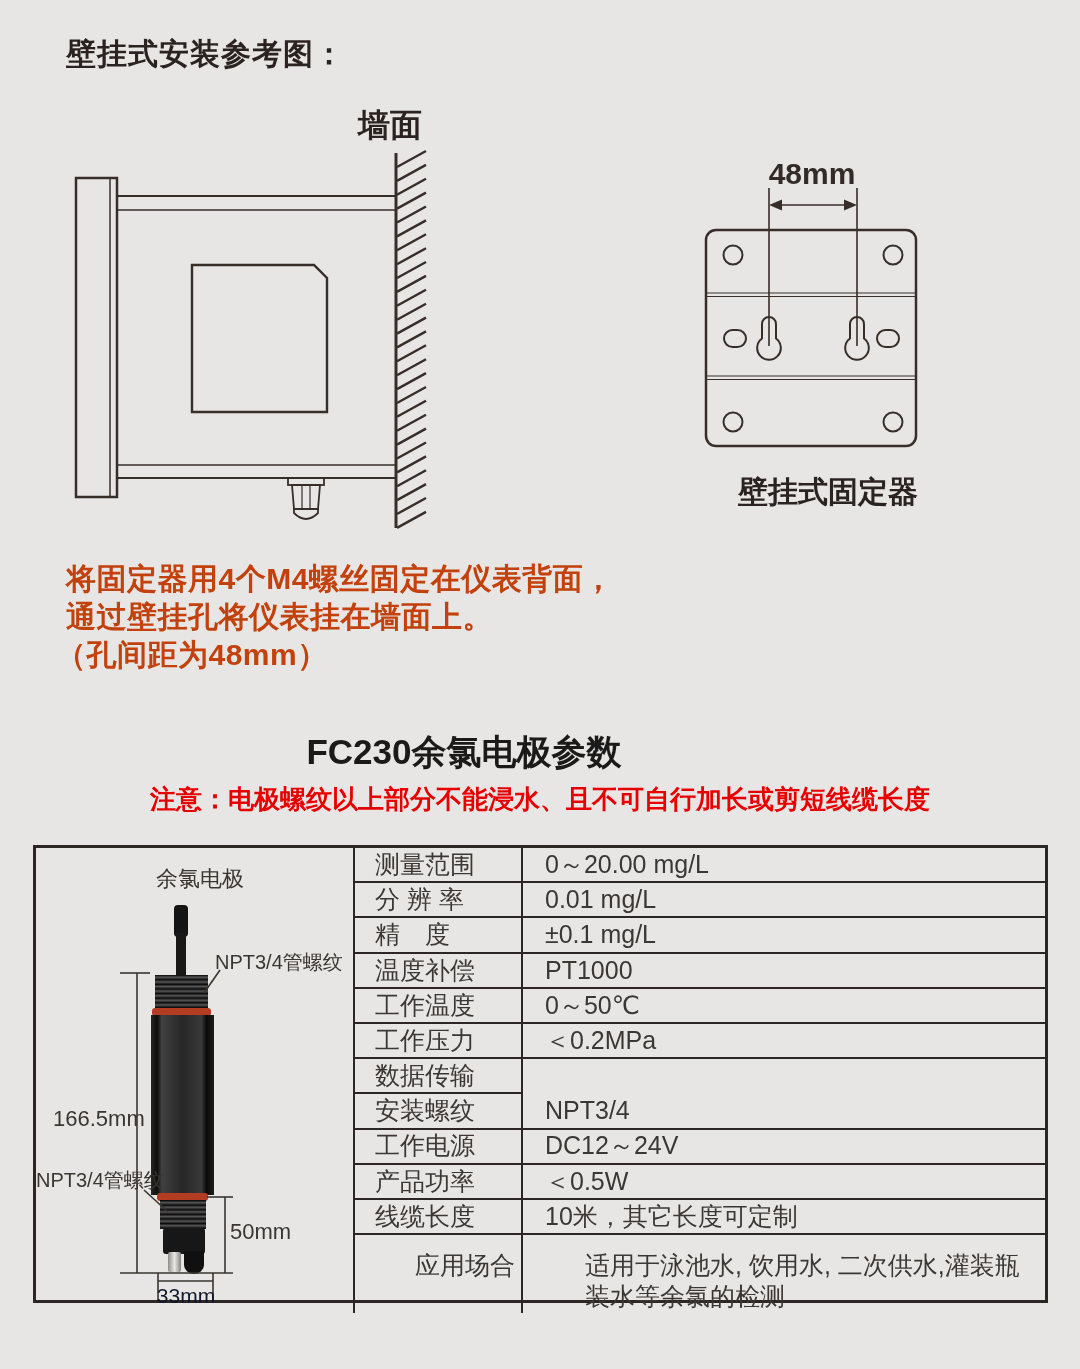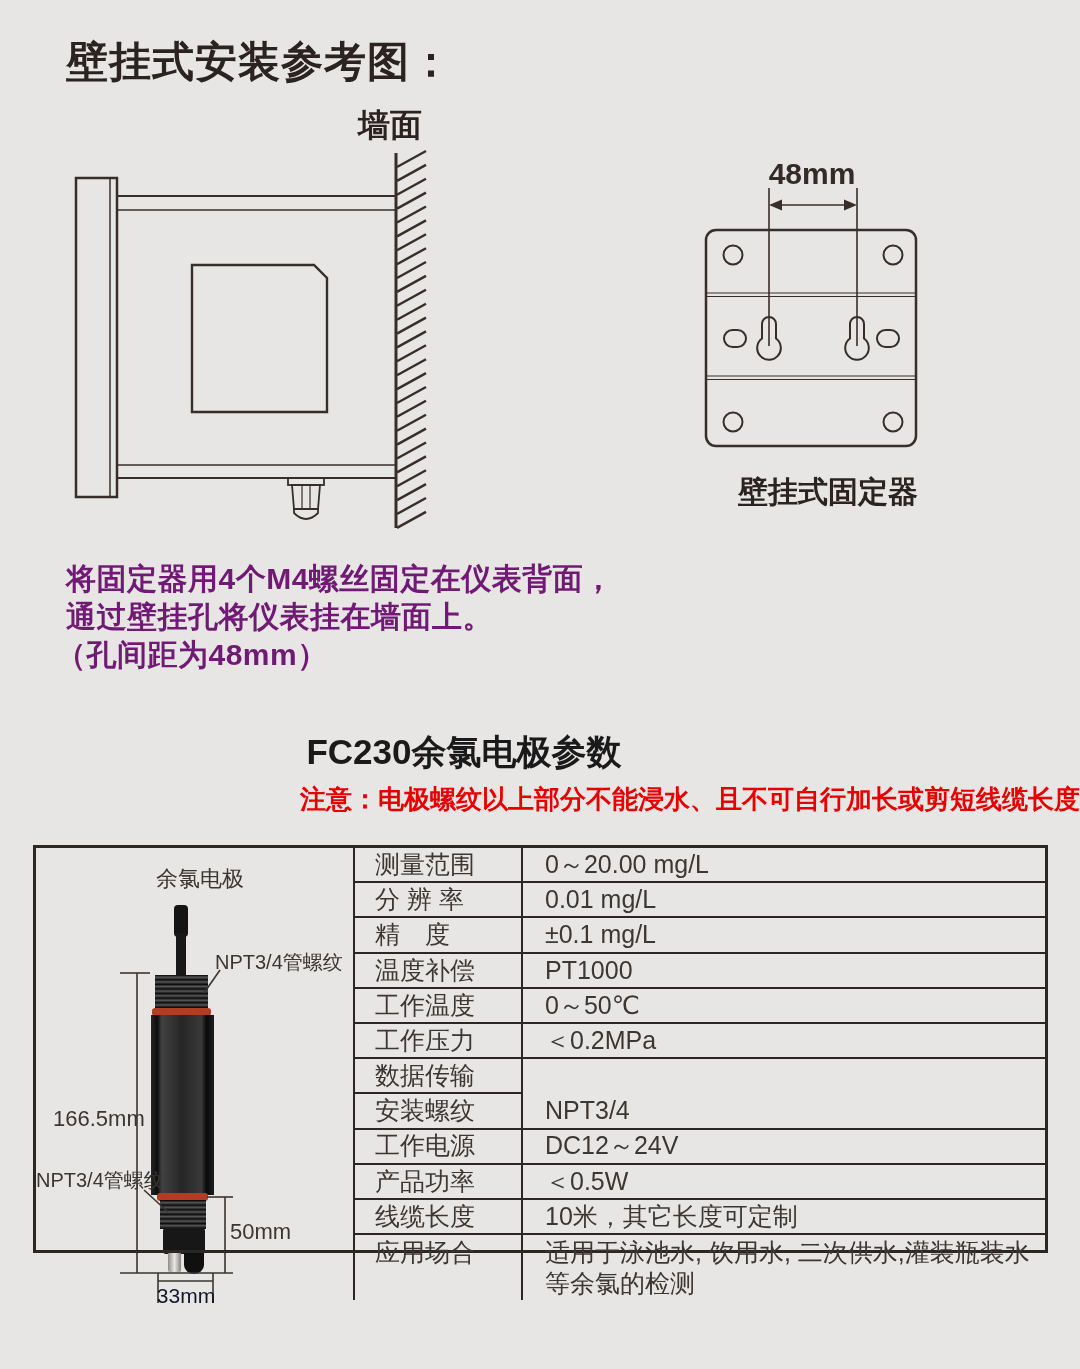--- a/index.html
+++ b/index.html
@@ -7,40 +7,40 @@
     width:1080px;height:1369px;
     background:#e8e6e4;
     font-family:"Liberation Sans","DejaVu Sans",sans-serif;
     color:#332b28;
     position:relative;
     overflow:hidden;
   }
   .abs{position:absolute;}
   #vector-layer{position:absolute;left:0;top:0;z-index:1;}
   .txt-layer{z-index:3;}
-  .page-title{left:66px;top:34px;font-size:42px;font-weight:bold;color:#2b2321;letter-spacing:1px;}
+  .page-title{left:66px;top:34px;font-size:30px;font-weight:bold;color:#2b2321;letter-spacing:1px;}
   .wall-label{left:358px;top:104px;font-size:32px;font-weight:bold;color:#2b2321;}
   .dim-48{left:757px;top:157px;width:110px;text-align:center;font-size:30px;font-weight:600;}
   .bracket-label{left:704px;top:472px;width:214px;text-align:right;font-size:30px;font-weight:bold;color:#2b2321;}
-  .instr{font-size:30px;font-weight:600;color:#701a75;letter-spacing:0.5px;}
+  .instr{font-size:30px;font-weight:600;color:#c2410c;letter-spacing:0.5px;}
   .instr1{left:66px;top:559px;}
   .instr2{left:66px;top:597px;}
   .instr3{left:56px;top:635px;}
   .spec-title{left:0;top:729px;width:928px;text-align:center;font-size:35px;font-weight:bold;color:#1a1a1a;}
-  .spec-warning{left:0;top:782px;width:1080px;text-align:right;font-size:26px;font-weight:bold;color:#e60000;}
+  .spec-warning{left:0;top:782px;width:1080px;text-align:center;font-size:26px;font-weight:bold;color:#e60000;}
   .elec-label{left:140px;top:864px;width:120px;text-align:center;font-size:22px;font-weight:500;color:#3a3632;}
   .npt-top{left:215px;top:949px;font-size:20px;color:#3a3632;}
   .npt-bottom{left:36px;top:1167px;font-size:20px;color:#3a3632;}
   .dim-1665{left:53px;top:1106px;font-size:22px;color:#3a3632;}
   .dim-50{left:230px;top:1219px;font-size:22px;color:#3a3632;}
   .dim-33{left:156px;top:1284px;width:60px;text-align:center;font-size:21px;color:#0f172a;}
 
   
   .spec-table{
-    left:33px;top:845px;width:1015px;height:408px;
+    left:33px;top:845px;width:1015px;height:458px;
     border:3px solid #2c2624;
     box-sizing:border-box;
     display:grid;
     grid-template-columns:319px 168px 1fr;
     grid-template-rows:repeat(11, 35.2px) 1fr;
     z-index:2;
     background:transparent;
   }
   .photo-cell{
     grid-column:1;grid-row:1 / 13;
@@ -48,21 +48,21 @@
   }
   .t-label,.t-value{
     display:flex;align-items:center;
     font-size:25px;color:#3b3734;
     box-sizing:border-box;
     border-bottom:2px solid #2c2624;
     line-height:1.25;
   }
   .t-label{grid-column:2;padding-left:20px;border-right:2px solid #2c2624;}
   .t-value{grid-column:3;padding-left:22px;padding-right:10px;}
-  .t-label.last,.t-value.last{border-bottom:none;align-items:flex-start;padding-top:2px;}
+  .t-label.last,.t-value.last{border-bottom:none;align-items:flex-start;padding-top:15px;margin-left:40px;}
 </style>
 </head>
 <body>
 
 <svg id="vector-layer" width="1080" height="1369" viewBox="0 0 1080 1369">
   <defs>
     <linearGradient id="thrg" x1="0" y1="0" x2="0" y2="4.6" gradientUnits="userSpaceOnUse" spreadMethod="repeat">
       <stop offset="0" stop-color="#0b0b0b"></stop>
       <stop offset="0.45" stop-color="#565656"></stop>
       <stop offset="1" stop-color="#0b0b0b"></stop>

